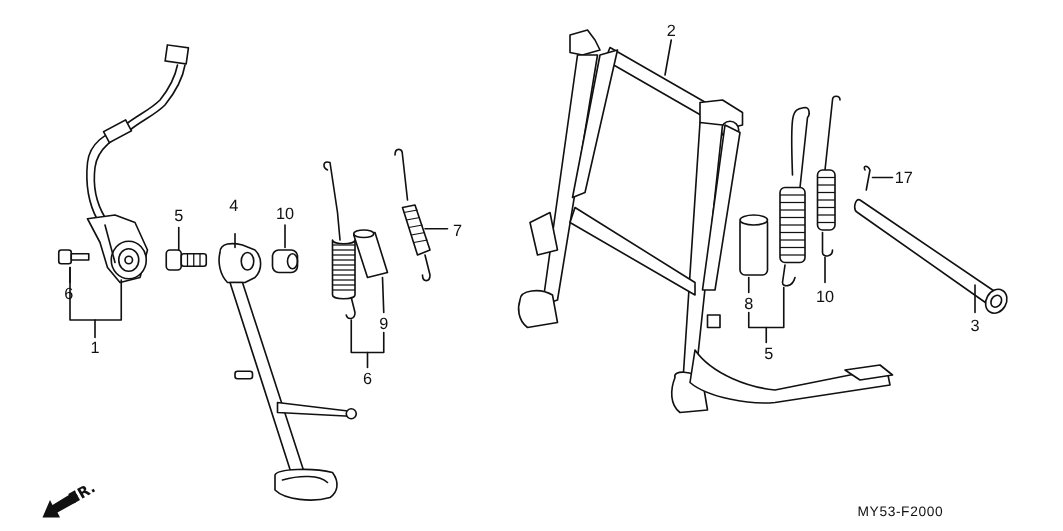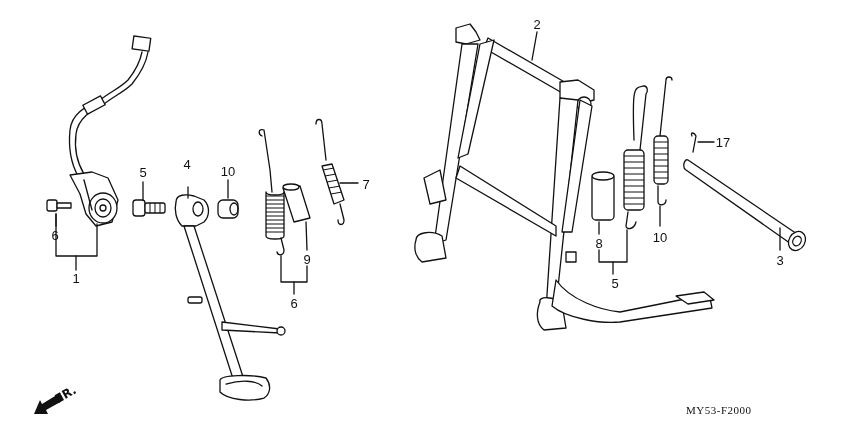--- a/index.html
+++ b/index.html
@@ -1,19 +1,19 @@
 <!DOCTYPE html>
 <html><head>
 <meta charset="utf-8">
 <style>
   html, body { margin:0; padding:0; background:#ffffff; }
   body { width:850px; height:425px; position:relative; overflow:hidden; font-family:"Liberation Sans", sans-serif; }
   #diagram { position:absolute; left:0; top:0; width:850px; height:425px; }
   .part-label { position:absolute; font-family:"Liberation Sans", sans-serif; font-size:13px; color:#111; line-height:1; transform:translate(-50%,-50%); white-space:nowrap; }
-  .code { position:absolute; left:686px; top:404px; font-family:Liberation Serif, serif; font-size:11px; color:#111; letter-spacing:0.5px; }
+  .code { position:absolute; left:686px; top:404px; font-family:Liberation Sans, sans-serif; font-size:11px; color:#111; letter-spacing:0.5px; }
   .fr { position:absolute; left:56px; top:393px; font-family:"DejaVu Sans", sans-serif; font-weight:bold; font-size:12px; color:#111; transform:rotate(-30deg); transform-origin:left center; }
   svg .ln { fill:none; stroke:#111; stroke-width:1.3; stroke-linejoin:round; stroke-linecap:round; }
   svg .fl { fill:#fff; stroke:#111; stroke-width:1.3; stroke-linejoin:round; }
   svg .th { fill:none; stroke:#111; stroke-width:1; }
 </style>
 </head>
 <body>
 
 <svg id="diagram" viewBox="0 0 850 425" xmlns="http://www.w3.org/2000/svg">
 

